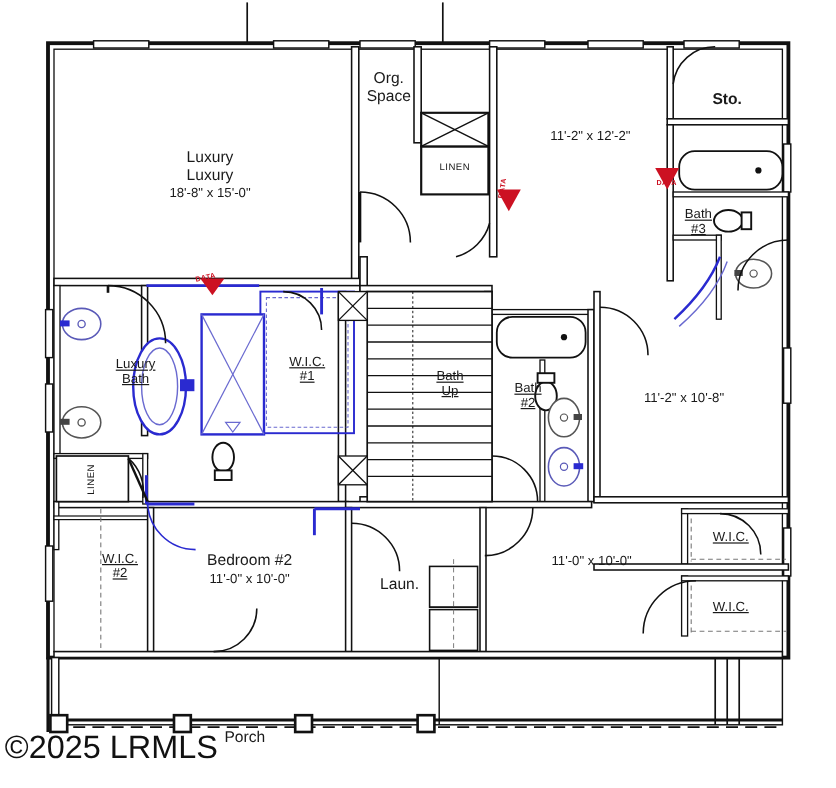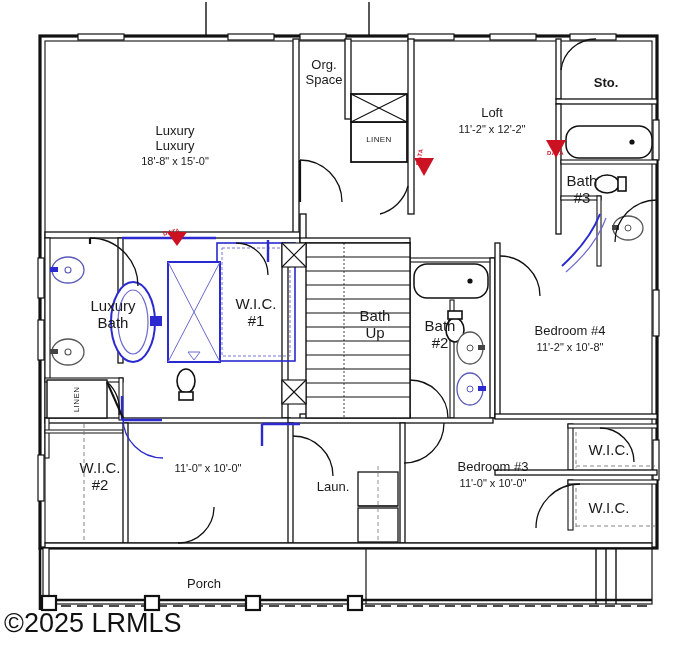--- a/index.html
+++ b/index.html
@@ -1,21 +1,21 @@
 <!DOCTYPE html>
 <html><head>
 <meta charset="utf-8">
 <style>
   html,body{margin:0;padding:0;background:#ffffff;}
   body{width:697px;height:657px;font-family:"Liberation Sans",sans-serif;overflow:hidden;position:relative;}
   #plan{position:absolute;left:0;top:0;width:697px;height:657px;}
   .lbl{position:absolute;text-align:center;color:#1a1a1a;line-height:1.12;white-space:nowrap;}
   .rname{font-size:13px;}
   .rdim{font-size:11px;}
-  .small{font-size:15px;}
+  .small{font-size:11px;text-decoration:underline;}
   .tiny{font-size:8px;letter-spacing:.4px;}
   .vert{transform:rotate(-90deg);transform-origin:center center;}
   .datatag{position:absolute;font-size:6px;color:#cc1122;font-weight:bold;letter-spacing:.3px;}
   #watermark{position:absolute;left:4px;top:608px;font-family:Liberation Sans, sans-serif;font-size:27px;color:#111;letter-spacing:0px;}
 </style>
 </head>
 <body>
 
 <svg id="plan" viewBox="0 0 697 657">
   <defs>
@@ -296,21 +296,20 @@
   <div>Luxury</div>
   <div class="rdim" style="margin-top:2px;">18'-8" x 15'-0"</div>
 </div>
 
 <div class="lbl rname" style="left:296px;top:58px;width:56px;">
   <div>Org.</div>
   <div>Space</div>
 </div>
 
 <div class="lbl rname" style="left:424px;top:106px;width:136px;">
-  <div>Loft</div>
   <div class="rdim" style="margin-top:2px;">11'-2" x 12'-2"</div>
 </div>
 
 <div class="lbl rname" style="left:573px;top:76px;width:66px;font-weight:bold;">
   <div>Sto.</div>
 </div>
 
 <div class="lbl small" style="left:558px;top:173px;width:48px;">
   <div>Bath</div>
   <div>#3</div>
@@ -330,43 +329,42 @@
   <div>Bath</div>
   <div>Up</div>
 </div>
 
 <div class="lbl small" style="left:418px;top:318px;width:44px;">
   <div>Bath</div>
   <div>#2</div>
 </div>
 
 <div class="lbl rname" style="left:505px;top:324px;width:130px;">
-  <div>Bedroom #4</div>
   <div class="rdim" style="margin-top:2px;">11'-2" x 10'-8"</div>
 </div>
 
 <div class="lbl small" style="left:72px;top:460px;width:56px;">
   <div>W.I.C.</div>
   <div>#2</div>
 </div>
 
 <div class="lbl rname" style="left:140px;top:460px;width:136px;">
+  <div>Bedroom #2</div>
   <div class="rdim" style="margin-top:2px;">11'-0" x 10'-0"</div>
 </div>
 
 <div class="lbl rname" style="left:306px;top:480px;width:54px;">
   <div>Laun.</div>
 </div>
 
 <div class="lbl rname" style="left:425px;top:460px;width:136px;">
-  <div>Bedroom #3</div>
   <div class="rdim" style="margin-top:2px;">11'-0" x 10'-0"</div>
 </div>
 
-<div class="lbl rname" style="left:168px;top:577px;width:72px;">
+<div class="lbl rname" style="left:168px;top:607px;width:72px;">
   <div>Porch</div>
 </div>
 
 <div class="lbl tiny" style="left:356px;top:136px;width:46px;">
   <div>LINEN</div>
 </div>
 
 <div class="lbl tiny vert" style="left:52px;top:395px;width:50px;">
   <div>LINEN</div>
 </div>

